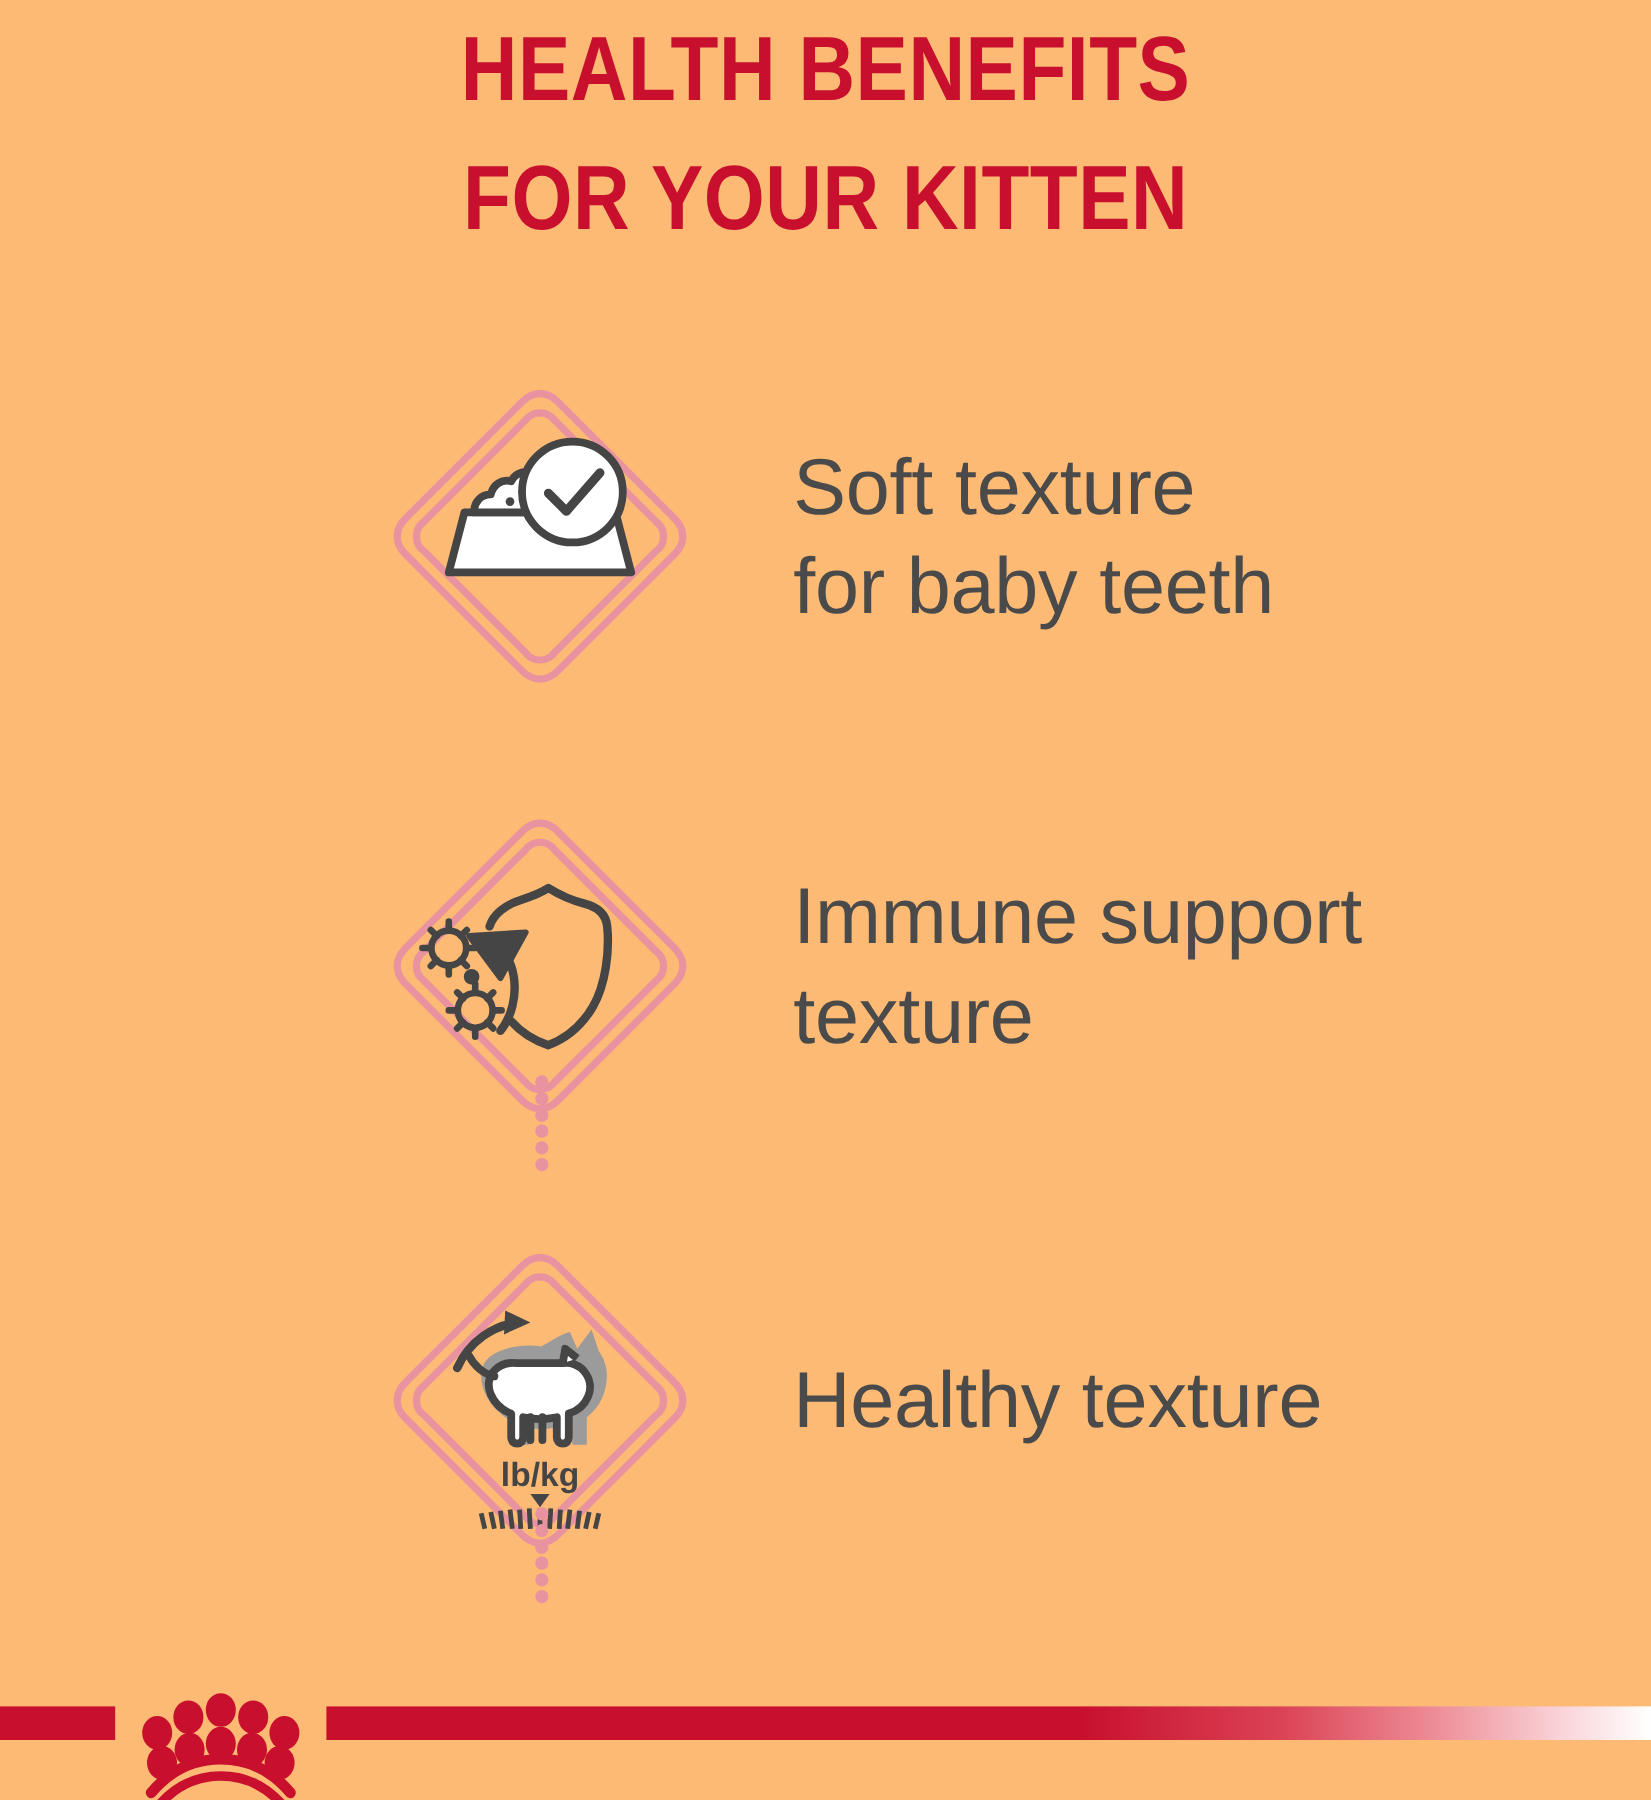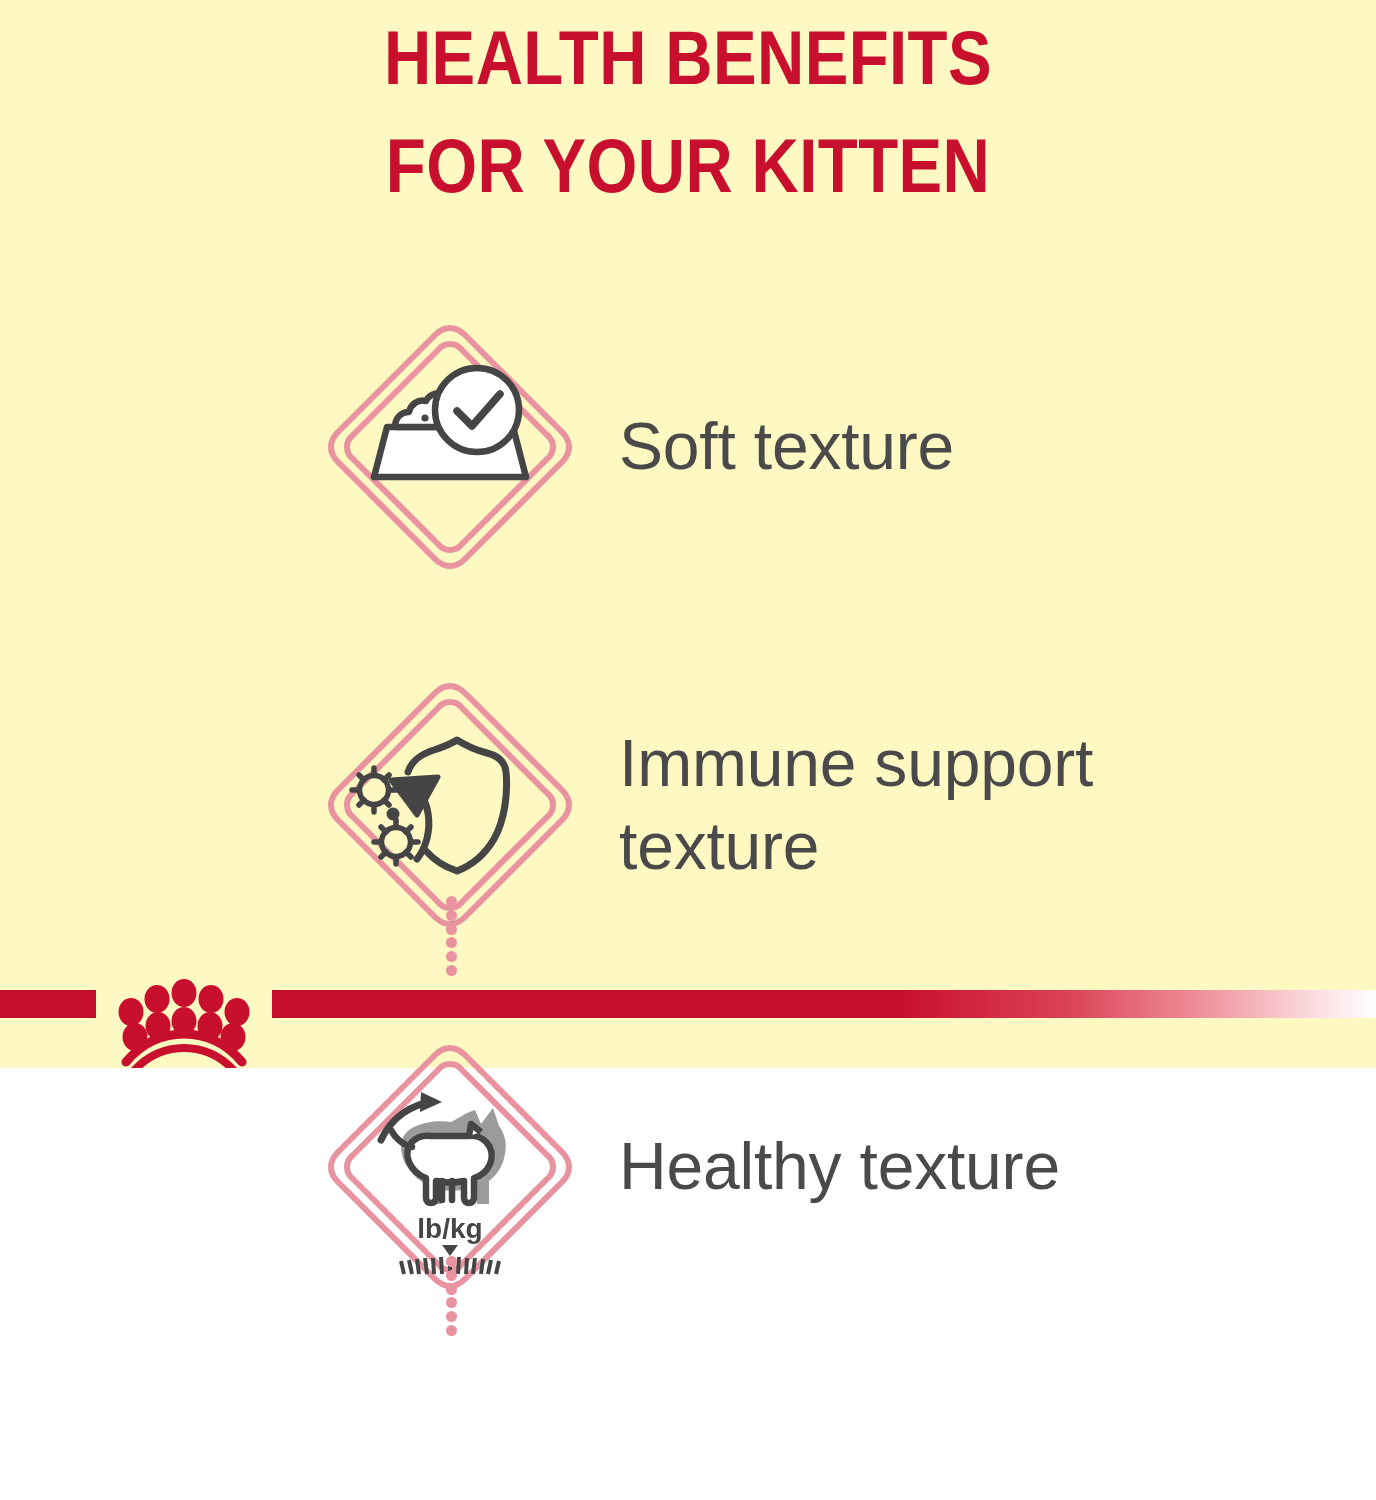--- a/index.html
+++ b/index.html
@@ -8,22 +8,22 @@
     width: 1376px;
     height: 1500px;
     background: #ffffff;
     font-family: "Liberation Sans", "DejaVu Sans", sans-serif;
     overflow: hidden;
   }
 
   #page {
     position: relative;
     width: 1376px;
-    height: 1068px;
-    background: #fef9c3;
+    height: 1500px;
+    background: #fdba74;
   }
 
   
   .title-block {
     position: absolute;
     left: 0;
     top: 4px;
     width: 1376px;
     text-align: center;
   }
@@ -65,21 +65,21 @@
     position: relative;
     width: 250px;
     height: 250px;
     margin-left: 325px;
     flex: 0 0 250px;
   }
   .icon-badge svg { display: block; width: 250px; height: 250px; }
 
   .benefit-label {
     flex: 1 1 auto;
-    margin-left: 44px;
+    margin-left: 86px;
     color: #4A4A4A;
     font-size: 66px;
     line-height: 1.26;
     font-weight: 400;
     letter-spacing: -0.2px;
     max-width: 690px;
   }
 
   
   .connector {
@@ -168,20 +168,21 @@
           <circle cx="100" cy="96" r="3.6" fill="#454545"></circle>
           <circle cx="118" cy="91" r="3.6" fill="#454545"></circle>
           <circle cx="134" cy="96" r="3.6" fill="#454545"></circle>
 
           <circle cx="152" cy="88" r="42" fill="#ffffff" stroke="#454545" stroke-width="6.5"></circle>
           <path d="M132 89 L147 104 L175 72" fill="none" stroke="#454545" stroke-width="7.5" stroke-linecap="round" stroke-linejoin="round"></path>
         </svg>
       </div>
       <div class="benefit-label">
         <span>Soft texture</span><br>
+        <span>for baby teeth</span>
       </div>
     </div>
 
     <div class="benefit-row row-2">
       <div class="icon-badge">
         <svg viewBox="0 0 250 250" xmlns="http://www.w3.org/2000/svg">
           <path d="M125 6 C131 6 136 9 140 13 L237 110 C241 114 244 119 244 125
                    C244 131 241 136 237 140 L140 237 C136 241 131 244 125 244
                    C119 244 114 241 110 237 L13 140 C9 136 6 131 6 125
                    C6 119 9 114 13 110 L110 13 C114 9 119 6 125 6 Z" fill="none" stroke="#E8939F" stroke-width="6" stroke-linejoin="round"></path>

